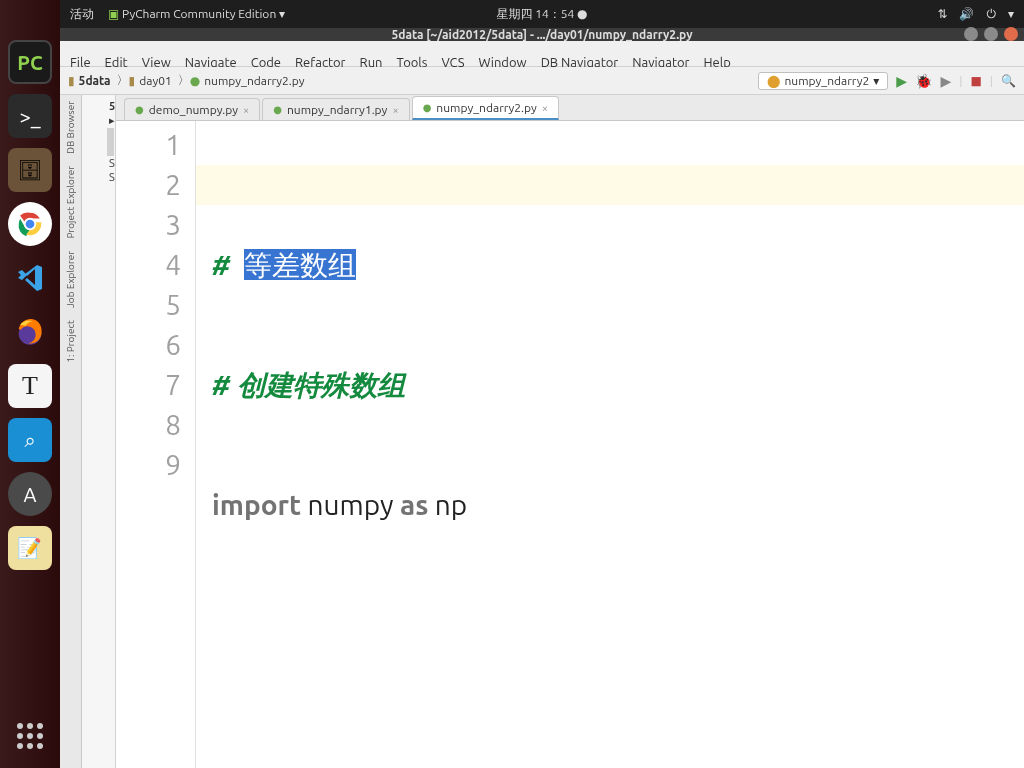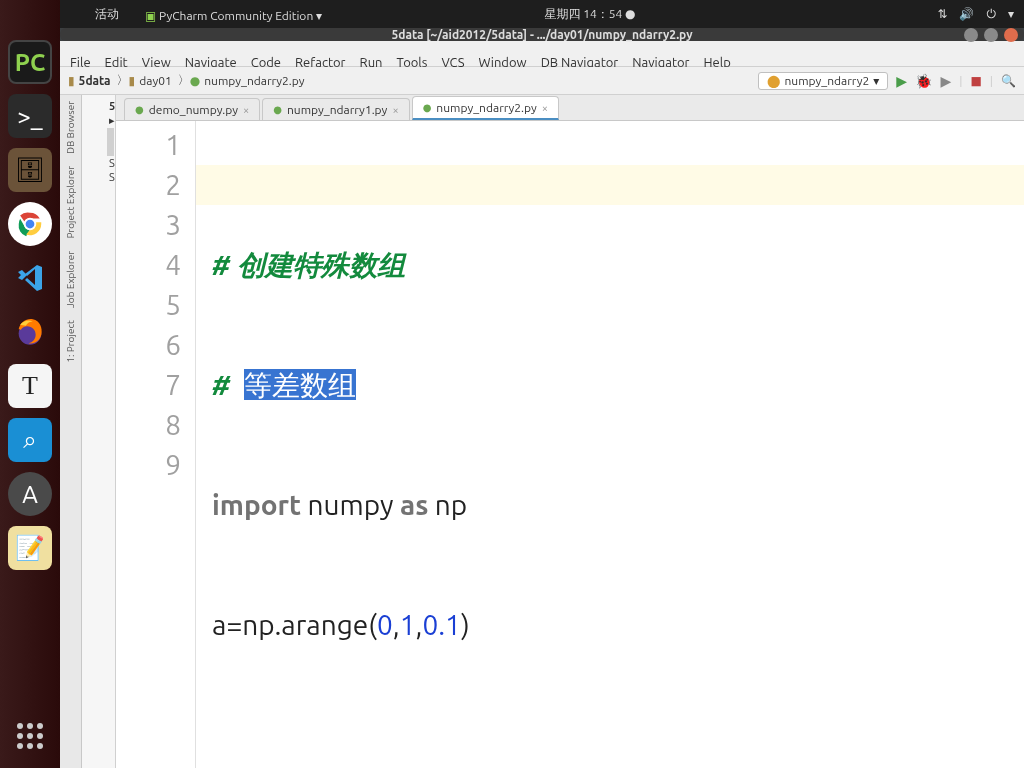--- a/index.html
+++ b/index.html
@@ -1,27 +1,27 @@
 <!DOCTYPE html>
 <html><head>
 <meta charset="utf-8">
 <style>
 * { margin: 0; padding: 0; box-sizing: border-box; font-family: "Ubuntu", "DejaVu Sans", sans-serif; }
 body { width: 1024px; height: 768px; background: #2c2c2c; overflow: hidden; display: flex; }
 .ubuntu-dock { width: 60px; background: linear-gradient(to right,#3a1a1a,#2a0a0a); height: 768px; display: flex; flex-direction: column; align-items: center; padding-top: 40px; gap: 10px; position: relative; }
-.dock-item { width: 44px; height: 44px; border-radius: 8px; display: flex; align-items: center; justify-content: center; font-size: 24px; }
+.dock-item { width: 44px; height: 44px; border-radius: 8px; display: flex; align-items: center; justify-content: center; font-size: 20px; }
 .dock-apps { position: absolute; bottom: 10px; width: 44px; height: 44px; display: flex; align-items: center; justify-content: center; }
 .apps-grid { display: grid; grid-template-columns: repeat(3,6px); grid-template-rows: repeat(3,6px); gap: 4px; }
 .apps-grid span { width: 6px; height: 6px; background: #ccc; border-radius: 50%; }
 .top-panel { position: absolute; top: 0; left: 60px; right: 0; height: 28px; background: #1e1e1e; color: #ddd; display: flex; align-items: center; font-size: 12px; padding: 0 10px; }
-.top-panel .tp-left { display: flex; gap: 26px; align-items: flex-end; margin-left: 25px; }
-.top-panel .tp-center { position: absolute; left: 50%; transform: translateX(-50%); display: flex; gap: 6px; align-items: flex-start; margin-left: 48px; }
+.top-panel .tp-left { display: flex; gap: 14px; align-items: center; }
+.top-panel .tp-center { position: absolute; left: 50%; transform: translateX(-50%); display: flex; gap: 6px; align-items: flex-start; }
 .top-panel .tp-right { margin-left: auto; display: flex; gap: 12px; align-items: center; }
 .main-area { flex: 1; background: #3c3f41; display: flex; flex-direction: column; margin-top: 28px; height: 740px; }
-.ide-titlebar { height: 24px; background: #3a3a3a; display: flex; align-items: flex-start; justify-content: center; position: relative; border-radius: 6px; }
+.ide-titlebar { height: 24px; background: #3a3a3a; display: flex; align-items: flex-end; justify-content: center; position: relative; border-radius: 6px; }
 .ide-title { color: #ddd; font-size: 12px; font-weight: bold; }
 .win-controls { position: absolute; right: 6px; display: flex; gap: 6px; }
 .win-btn { width: 14px; height: 14px; border-radius: 50%; }
 .ide-body { flex: 1; background: #f0f0f0; display: flex; flex-direction: column; }
 .menubar { height: 26px; background: #f0f0f0; display: flex; align-items: center; padding: 0 10px; gap: 14px; border-bottom: 1px solid #d0d0d0; font-size: 13px; color: #333; }
 .menubar span { cursor: default; margin-top: 17px; }
 .menubar .ul { text-decoration: underline; }
 .navbar { height: 28px; background: #f0f0f0; display: flex; align-items: center; padding: 0 8px; border-bottom: 1px solid #d0d0d0; font-size: 12px; color: #333; }
 .crumb { display: flex; align-items: center; gap: 4px; margin-right: 6px; }
 .crumb .folder-icon { color: #a88a4a; }
@@ -216,24 +216,23 @@
               <div>3</div>
               <div>4</div>
               <div>5</div>
               <div>6</div>
               <div>7</div>
               <div>8</div>
               <div>9</div>
           </div>
           <div class="code">
             <div class="hl-line"></div>
+            <div class="ln"><span class="c-comment-b">#  </span><span class="c-sel">等差数组</span></div>
             <div class="ln"><span class="c-comment-b"><span># </span><span>创建特殊数组</span></span></div>
-            <div class="ln"><span class="c-comment-b">#  </span><span class="c-sel">等差数组</span></div>
             <div class="ln"><span class="c-kw">import</span><span> numpy </span><span class="c-kw">as</span><span> np</span></div>
-            <div class="ln"><span>a=np.arange(</span><span class="c-num">0</span><span>,</span><span class="c-num">1</span><span>,</span><span class="c-num">0.1</span><span>)</span></div>
             
             
             
             
           </div>
         </div>
       </div>
     </div>
 
   </div>

